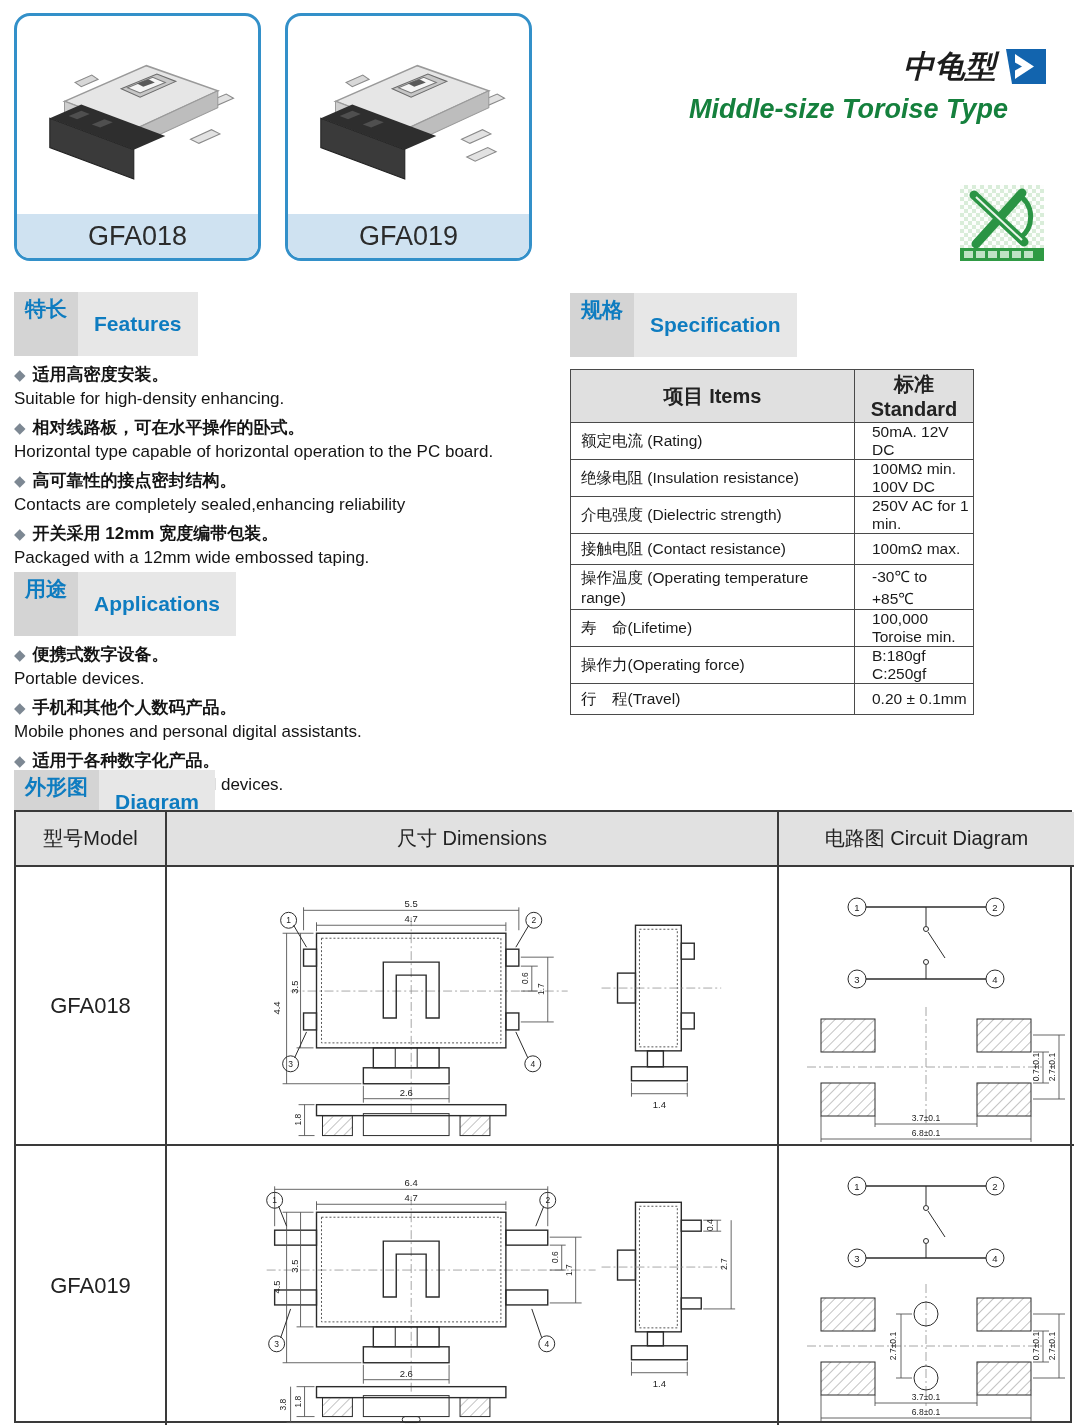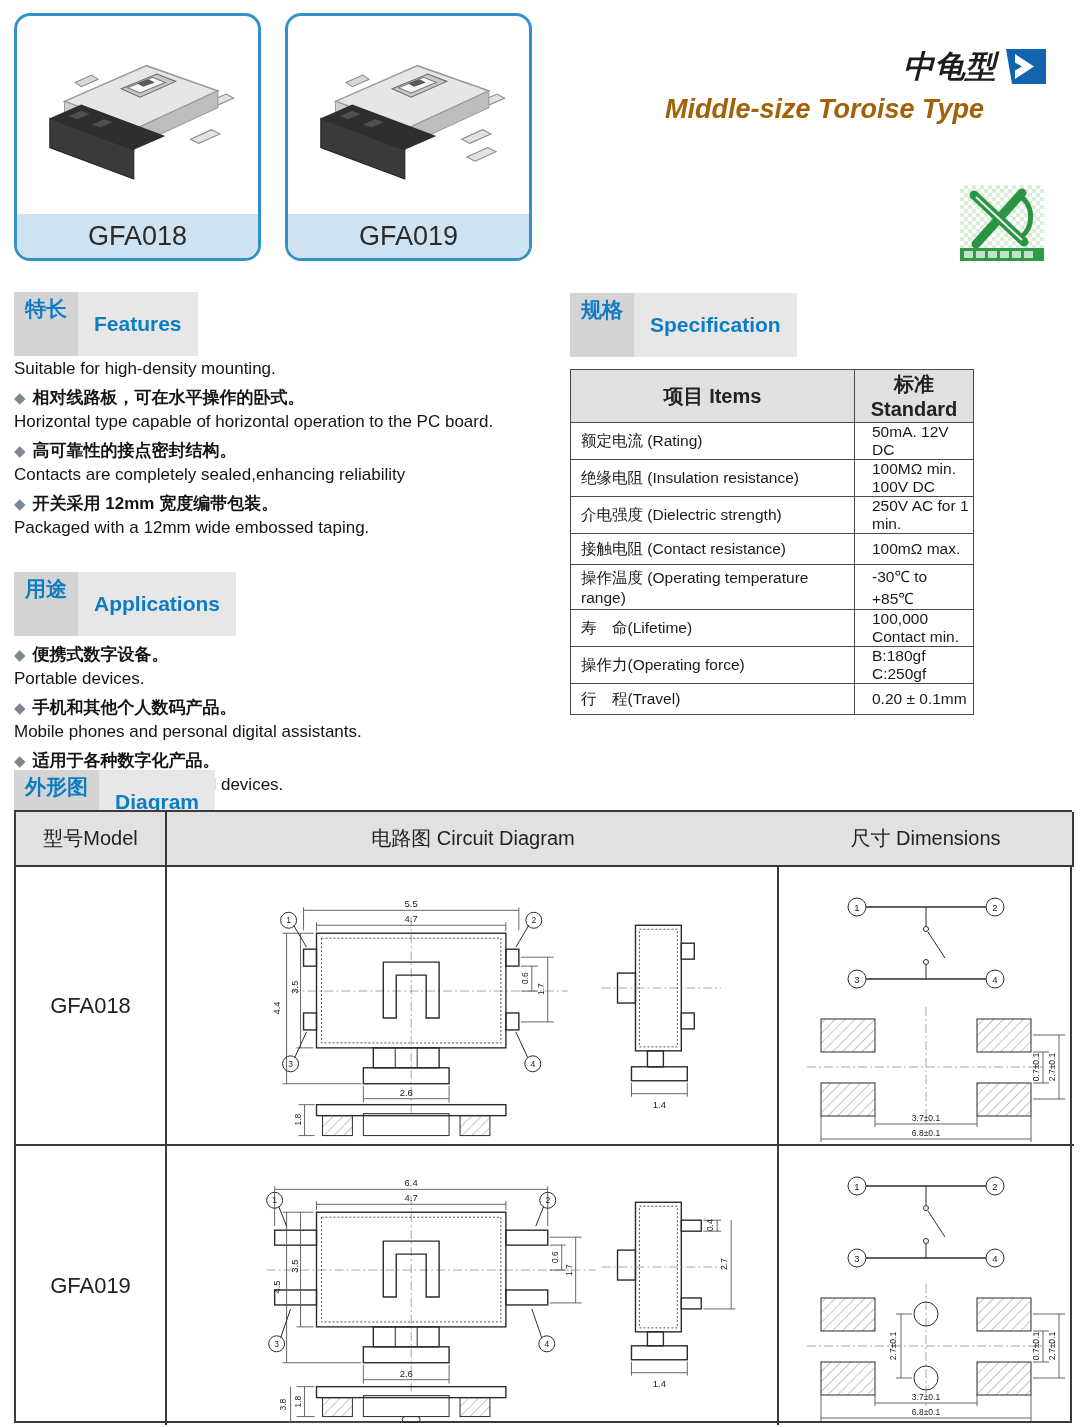--- a/index.html
+++ b/index.html
@@ -9,21 +9,21 @@
   
   .card{position:absolute;top:13px;width:247px;height:248px;border:3px solid #3390c9;
         border-radius:16px;background:#ffffff;overflow:hidden;box-sizing:border-box;}
   .card-photo{height:198px;display:flex;align-items:center;justify-content:center;}
   .card-label{height:44px;background:#cfe2f1;display:flex;align-items:center;justify-content:center;
               font-size:27px;color:#2b2b2b;}
 
   
   .title-cn{position:absolute;top:46px;right:88px;font-size:31px;font-weight:bold;font-style:italic;color:#1c1c1c;}
   .arrow-icon{position:absolute;top:49px;right:38px;width:40px;height:35px;}
-  .title-en{position:absolute;top:94px;right:100px;font-size:27px;font-weight:bold;font-style:italic;color:#a16207;}
+  .title-en{position:absolute;top:94px;right:76px;font-size:27px;font-weight:bold;font-style:italic;color:#15803d;}
 
   .cert-logo{position:absolute;top:185px;right:40px;width:84px;height:76px;
              background:repeating-conic-gradient(#d9edd9 0% 25%, #fdfefd 0% 50%) 0 0 / 8px 8px;}
 
   
   .sec-h{display:inline-flex;align-items:stretch;}
   .sec-h .cn{background:#d4d4d4;color:#0e7cc0;font-weight:bold;font-size:21px;padding:3px 11px;text-align:right;}
   .sec-h .en{background:#e7e7e7;color:#0e7cc0;font-weight:bold;font-size:21px;padding:20px 16px;}
 
   
@@ -138,21 +138,22 @@
       <rect x="52" y="66" width="9" height="7" fill="#bfe3c4"></rect>
       <rect x="64" y="66" width="9" height="7" fill="#bfe3c4"></rect>
     </svg>
   </div>
 
   <div class="col-left" style="top:292px">
     <div class="sec-h">
       <span class="cn">特长</span>
       <span class="en">Features</span>
     </div>
-    <div class="b-en">Suitable for high-density mounting.</div>
+    <div class="b-cn"><span class="diamond">◆</span><span>适用高密度安装。</span></div>
+    <div class="b-en">Suitable for high-density enhancing.</div>
     <div class="b-cn"><span class="diamond">◆</span><span>相对线路板，可在水平操作的卧式。</span></div>
     <div class="b-en">Horizontal type capable of horizontal operation to the PC board.</div>
     <div class="b-cn"><span class="diamond">◆</span><span>高可靠性的接点密封结构。</span></div>
     <div class="b-en">Contacts are completely sealed,enhancing reliability</div>
     <div class="b-cn"><span class="diamond">◆</span><span>开关采用 12mm 宽度编带包装。</span></div>
     <div class="b-en">Packaged with a 12mm wide embossed taping.</div>
   </div>
 
   <div class="col-left" style="top:572px">
     <div class="sec-h">
@@ -195,21 +196,21 @@
         <tr>
             <td>接触电阻 (Contact resistance)</td>
             <td class="std">100mΩ max.</td>
           </tr>
         <tr>
             <td>操作温度 (Operating temperature range)</td>
             <td class="std">-30℃ to +85℃</td>
           </tr>
         <tr>
             <td>寿　命(Lifetime)</td>
-            <td class="std">100,000 Contact min.</td>
+            <td class="std">100,000 Toroise min.</td>
           </tr>
         <tr>
             <td>操作力(Operating force)</td>
             <td class="std">B:180gf   C:250gf</td>
           </tr>
         <tr>
             <td>行　程(Travel)</td>
             <td class="std">0.20 ± 0.1mm</td>
           </tr>
       </tbody>
@@ -218,22 +219,22 @@
 
   <div class="diag-wrap">
     <div class="sec-h">
       <span class="cn">外形图</span>
       <span class="en">Diagram</span>
     </div>
   </div>
 
   <div class="diag-table">
     <div class="dt-cell hd">型号Model</div>
+    <div class="dt-cell hd">尺寸 Dimensions</div>
     <div class="dt-cell hd no-r">电路图 Circuit Diagram</div>
-    <div class="dt-cell hd">尺寸 Dimensions</div>
 
     <div class="dt-cell model">GFA018</div>
     <div class="dt-cell">
       <svg width="612" height="278" viewBox="0 0 612 278">
 
         <line class="cl" x1="245" y1="50" x2="245" y2="246"></line>
         <line class="cl" x1="124" y1="124" x2="402" y2="124"></line>
 
         <rect class="ln" x="150" y="66" width="190" height="115"></rect>
         <rect class="dot" x="155" y="71" width="180" height="105"></rect>

